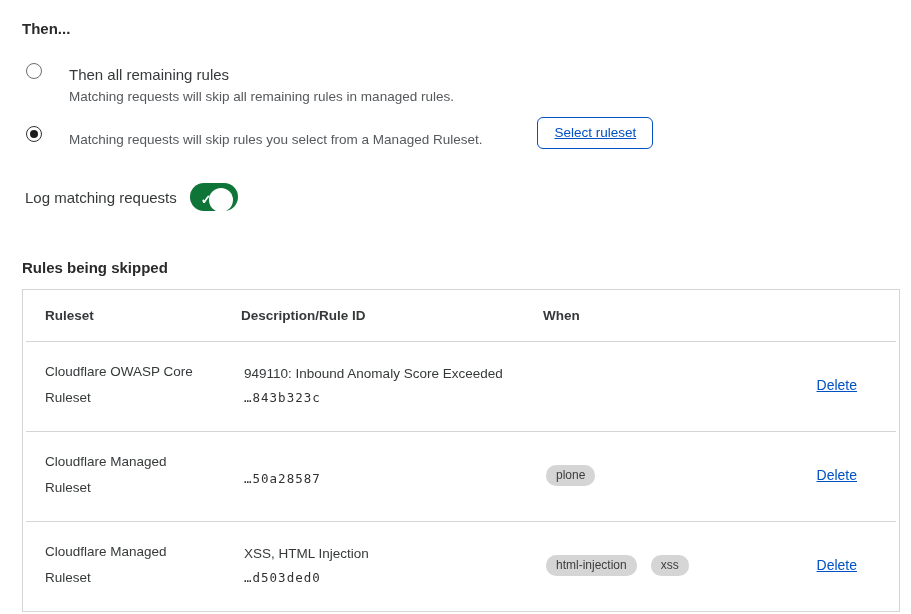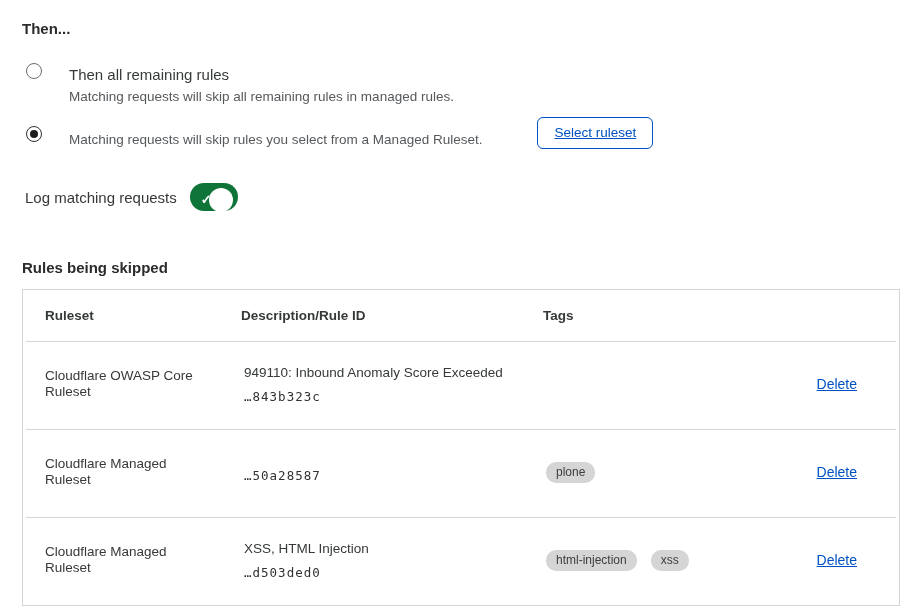--- a/index.html
+++ b/index.html
@@ -132,21 +132,21 @@
   .t-body-row {
     min-height: 85px;
     border-top: 1px solid #d5d5d5;
     padding: 14px 0;
   }
   .t-cell { padding-left: 16px; }
   .cell-ruleset {
     font-size: 13.5px;
     color: #36393a;
     max-width: 180px;
-    line-height: 16px;
+    line-height: 26px;
   }
   .cell-desc-line { font-size: 13.5px; color: #36393a; }
   .cell-rule-id {
     margin-top: 9px;
     font-family: "DejaVu Sans Mono", monospace;
     font-size: 12.5px;
     letter-spacing: 1px;
     color: #313131;
   }
   .cell-tags { display: flex; gap: 8px; }
@@ -205,21 +205,21 @@
     </span>
   </div>
 
   <div class="table-heading">Rules being skipped</div>
 
   <div class="rules-table">
 
     <div class="t-row t-header">
       <div class="t-cell">Ruleset</div>
       <div class="t-cell">Description/Rule ID</div>
-      <div class="t-cell">Tags</div>
+      <div class="t-cell">When</div>
       <div class="t-cell"></div>
     </div>
 
     <div class="t-row t-body-row">
       <div class="t-cell cell-ruleset">Cloudflare OWASP Core Ruleset</div>
       <div class="t-cell">
         <div class="cell-desc-line">949110: Inbound Anomaly Score Exceeded</div>
         <div class="cell-rule-id">…843b323c</div>
       </div>
       <div class="t-cell cell-tags"></div>

